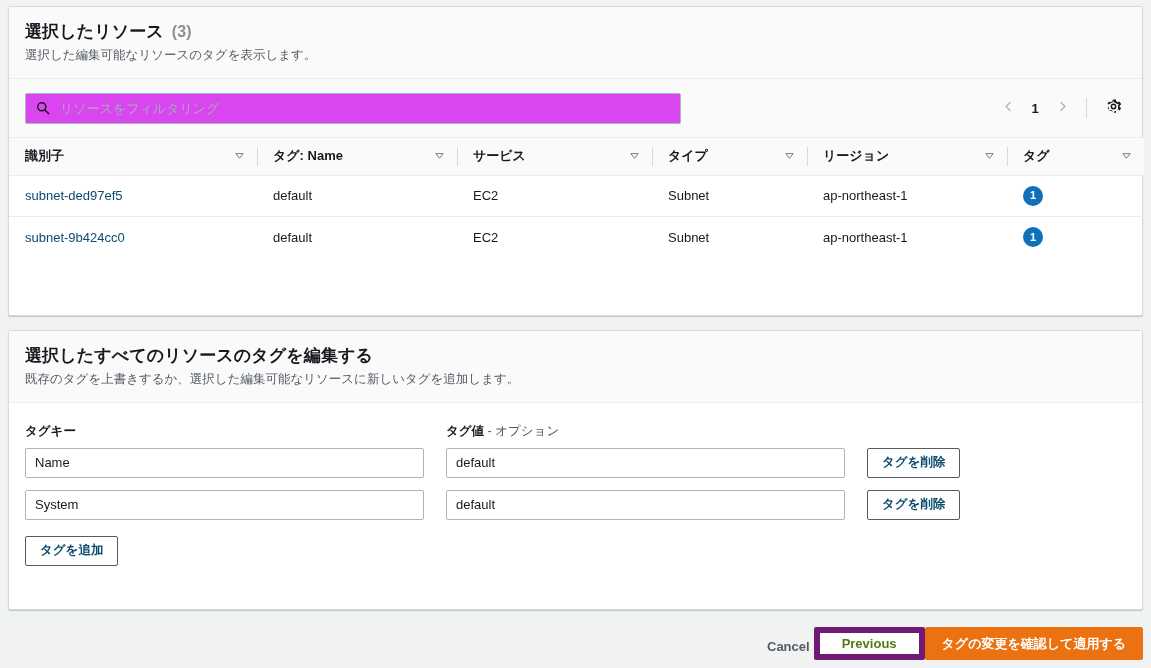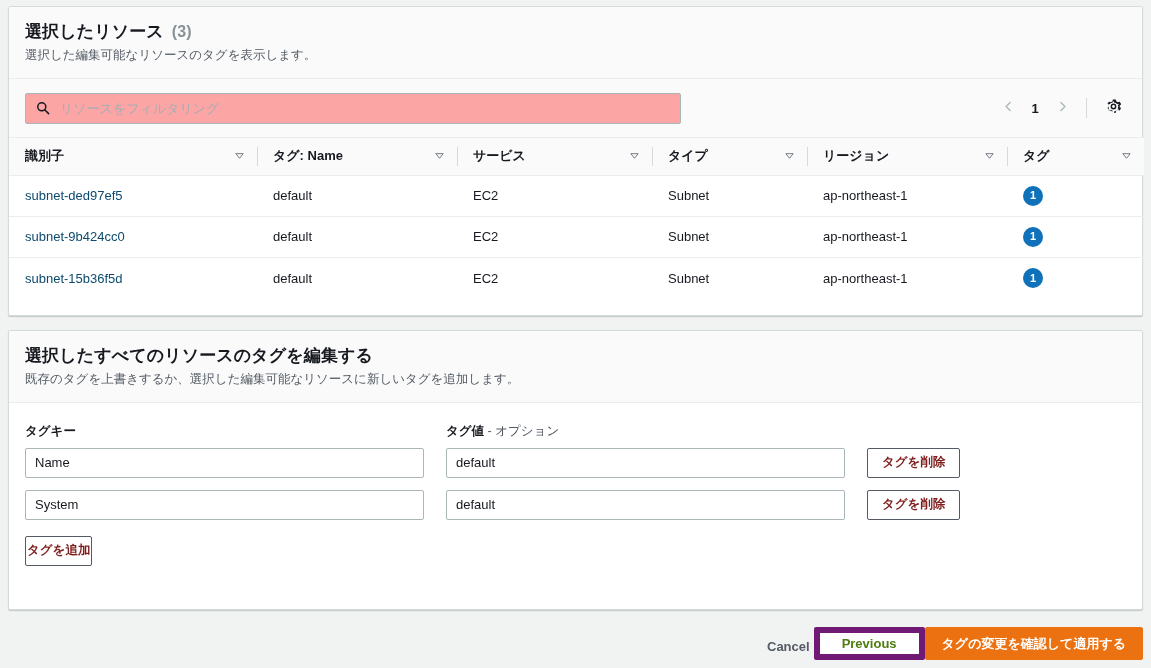--- a/index.html
+++ b/index.html
@@ -77,21 +77,21 @@
   .search-wrap {
     position: relative;
     width: 656px;
     height: 31px;
   }
   .search-input {
     width: 100%;
     height: 31px;
     border: 1px solid #aab7b8;
     border-radius: 2px;
-    background: #fca5a5;
+    background: #d946ef;
     padding: 0 10px 0 34px;
     font-size: 13px;
     color: #16191f;
     font-family: inherit;
     outline: none;
   }
   .search-input::placeholder { color: #a6adb4; }
   .search-icon {
     position: absolute;
     left: 11px;
@@ -242,25 +242,25 @@
     border-radius: 2px;
     font-size: 12.5px;
     font-weight: bold;
     font-family: inherit;
     cursor: pointer;
     white-space: nowrap;
   }
   .btn-normal {
     background: #ffffff;
     border: 1px solid #545b64;
-    color: #7f1d1d;
+    color: #0c4a6e;
     padding: 0 14px;
   }
 
-  .btn-add { margin-top: 4px; padding: 0 1px; }
+  .btn-add { margin-top: 4px; padding: 0 14px; }
 
   
   .footer {
     position: absolute;
     left: 8px;
     top: 618px;
     width: 1135px;
     height: 42px;
     display: flex;
     align-items: flex-end;
@@ -448,32 +448,20 @@
             <a class="res-link">subnet-9b424cc0</a>
           </td>
           <td>default</td>
           <td>EC2</td>
           <td>Subnet</td>
           <td>ap-northeast-1</td>
           <td>
             <span class="tag-badge">1</span>
           </td>
         </tr>
-        <tr>
-          <td>
-            <a class="res-link">subnet-15b36f5d</a>
-          </td>
-          <td>default</td>
-          <td>EC2</td>
-          <td>Subnet</td>
-          <td>ap-northeast-1</td>
-          <td>
-            <span class="tag-badge">1</span>
-          </td>
-        </tr>
       </tbody>
     </table>
   </section>
 
   <section id="edit-card" class="card">
 
     <div class="card-header">
       <h2 class="card-title">
         <span>選択したすべてのリソースのタグを編集する</span>
       </h2>

